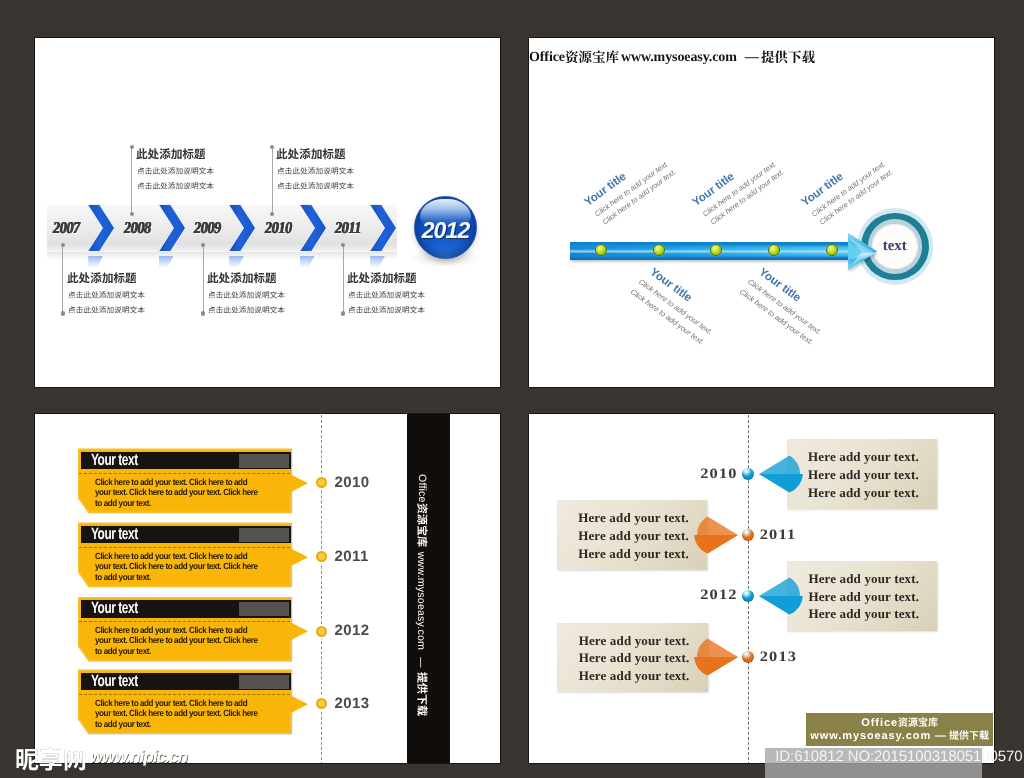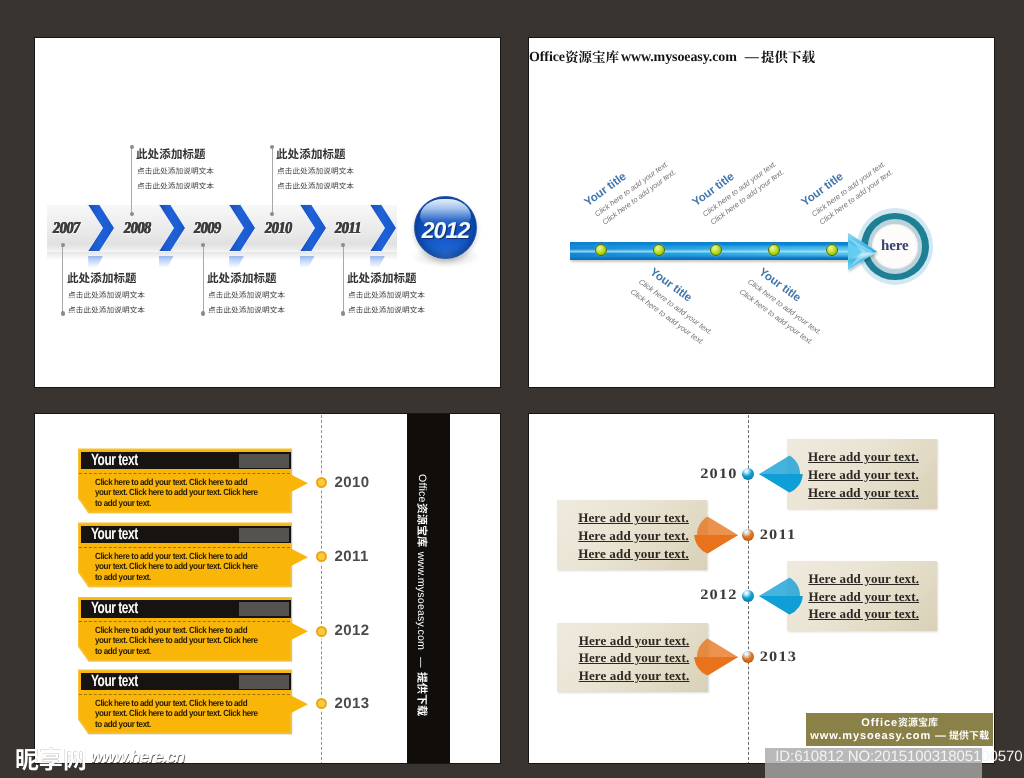--- a/index.html
+++ b/index.html
@@ -117,21 +117,21 @@
 .s3band .bt .d{margin-left:7px;margin-right:4px;}
 
 
 #s4 .s4line{position:absolute;left:218.5px;top:-4px;width:0;height:360px;
   border-left:1.7px dashed #6a6a6a;}
 .s4box{position:absolute;width:150.3px;height:69.6px;
   background:linear-gradient(132deg,#efeade 0%,#eae4d4 40%,#e0d9c3 75%,#d8d0b7 100%);
   box-shadow:1px 1px 2px rgba(0,0,0,.14);}
 .s4box .l{position:absolute;left:21.3px;color:#2b2723;font-size:13px;
   font-family:"Liberation Serif",serif;font-weight:bold;letter-spacing:.15px;
-  white-space:nowrap;text-decoration:underline;}
+  white-space:nowrap;}
 .s4box .l:nth-child(1){top:10px;}
 .s4box .l:nth-child(2){top:27.7px;}
 .s4box .l:nth-child(3){top:45.4px;}
 .s4cone{position:absolute;}
 .s4dot{position:absolute;width:12.3px;height:12.3px;border-radius:50%;
   box-shadow:inset 0 -1.5px 2.5px rgba(0,0,0,.22);}
 .s4yr{position:absolute;font-family:"Liberation Serif",serif;font-weight:bold;
   font-size:16.4px;color:#3c3936;letter-spacing:1.2px;line-height:18px;white-space:nowrap;
   transform:scaleY(.88);transform-origin:0 50%;}
 .s4ft{position:absolute;left:276.9px;top:299.2px;width:187.5px;height:32.8px;
@@ -393,21 +393,21 @@
   <div class="slide" id="s2">
 <div class="s2hdr"><span class="en">Office</span><svg class="cjk" width="54.0" height="13.5" fill="#141414" style="display:inline-block;vertical-align:-2px">
           <use href="#g-ziyuan"></use>
         </svg><span class="en sp">www.mysoeasy.com</span><span class="en dash">—</span><svg class="cjk" width="54.0" height="13.5" fill="#141414" style="display:inline-block;vertical-align:-2px">
           <use href="#g-tigong"></use>
         </svg></div>
 <div class="s2ring r1"></div>
       <div class="s2ring r2"></div>
       <div class="s2ring r3"></div>
       <div class="s2ring r4"></div>
-      <div class="s2rtext">here</div>
+      <div class="s2rtext">text</div>
 <div class="s2arrow"><svg width="308" height="46" viewBox="0 0 308 46">
           <defs>
             <linearGradient id="abgv" x1="0" y1="0" x2="0" y2="1">
               <stop offset="0" stop-color="#0e7ecb"></stop>
               <stop offset=".16" stop-color="#1188d5"></stop>
               <stop offset=".34" stop-color="#2ba6e6" stop-opacity=".25"></stop>
               <stop offset=".54" stop-color="#bfeaf8" stop-opacity=".85"></stop>
               <stop offset=".66" stop-color="#2ba6e6" stop-opacity=".2"></stop>
               <stop offset=".88" stop-color="#0d79c4"></stop>
               <stop offset="1" stop-color="#0a6cb4"></stop>
@@ -577,14 +577,14 @@
             <use href="#g-ziyuan-s"></use>
           </svg></div>
         <div class="r2"><span class="en">www.mysoeasy.com</span><span class="en d">—</span><svg class="cjk" width="40.0" height="10" fill="#ffffff" style="display:inline-block;vertical-align:-1.5px">
             <use href="#g-tigong-s"></use>
           </svg></div>
       </div>
   </div>
 <div id="idbar"><span>ID:610812 NO:201510031805100570</span></div>
 <div id="wm"><svg class="cjk" width="72.0" height="24" fill="#ffffff" style="display:inline-block;vertical-align:-5px">
         <use href="#g-nipic"></use>
-      </svg><span class="u">www.here.cn</span></div>
+      </svg><span class="u">www.nipic.cn</span></div>
 </div>
 
 </body></html>

